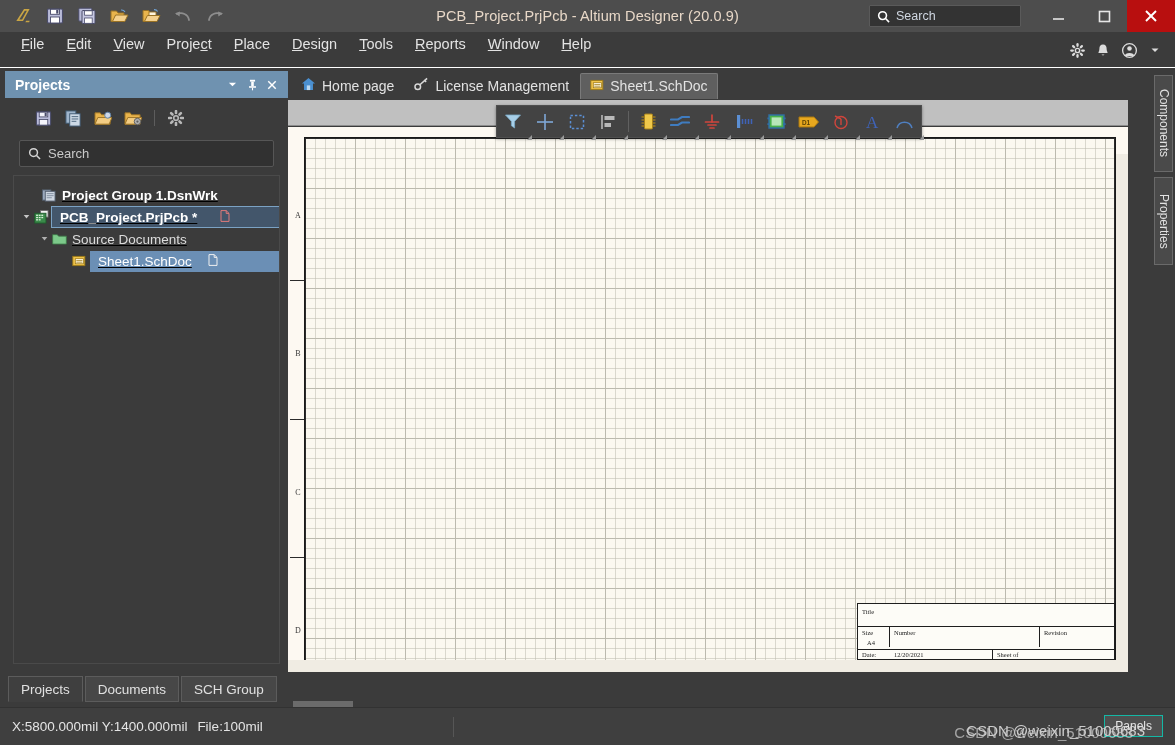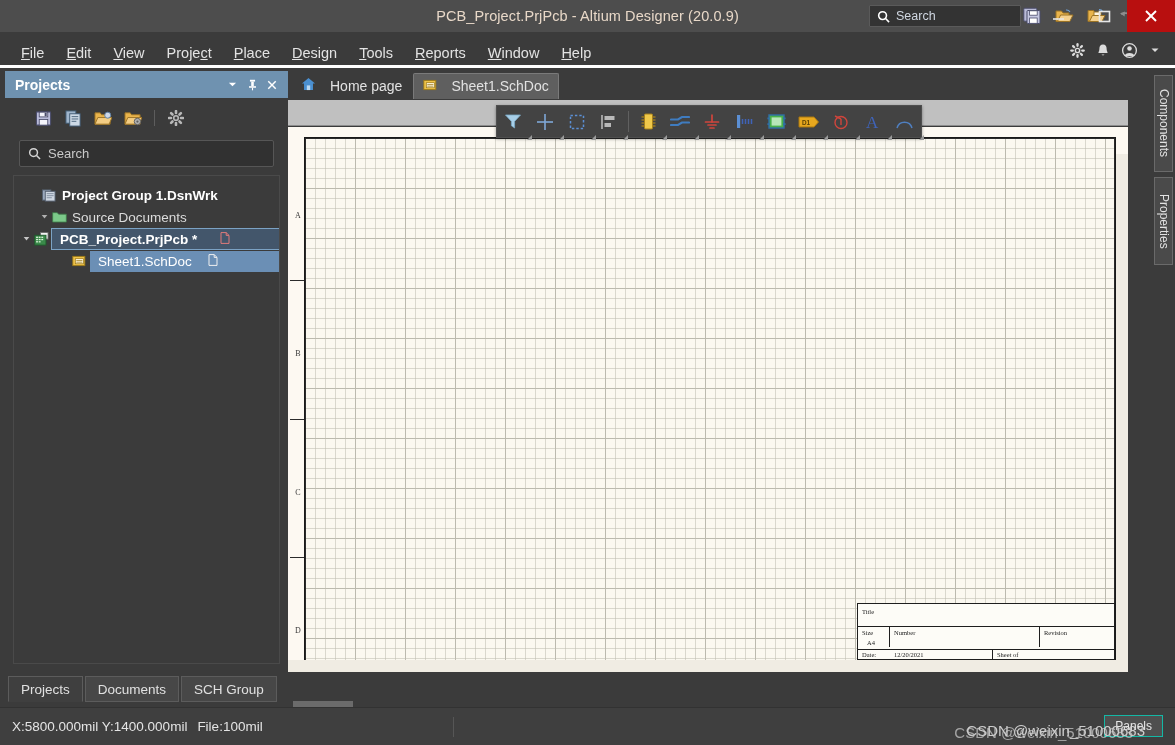--- a/index.html
+++ b/index.html
@@ -5,21 +5,21 @@
   * { box-sizing: border-box; margin:0; padding:0; }
   html,body {
     width:1175px; height:745px; overflow:hidden;
     background:#3b3b3b;
     font-family:"Liberation Sans", sans-serif;
     -webkit-font-smoothing:antialiased;
   }
   
   .titlebar {
     position:absolute; left:0; top:0; width:1175px; height:32px;
-    background:#4d4d4d; display:flex; align-items:center;justify-content:flex-end;
+    background:#4d4d4d; display:flex; align-items:center;
   }
   .tb-icons { display:flex; align-items:center; padding-left:8px; gap:2px; }
   .tb-btn {
     width:30px; height:28px; display:flex; align-items:center; justify-content:center;
     border-radius:2px;
   }
   .tb-title {
     position:absolute; left:0; right:0; text-align:center;
     color:#e8d8c8; font-size:14.5px; letter-spacing:.1px; pointer-events:none;
   }
@@ -31,22 +31,22 @@
   }
   .tb-search span.lbl { color:#cfd6e0; font-size:12.5px; }
   .win-btn {
     width:46px; height:32px; display:flex; align-items:center; justify-content:center;
     color:#e6e6e6;
   }
   .win-close { background:#b80f0f; width:48px; }
   
   .menubar {
     position:absolute; left:0; top:32px; width:1175px; height:36px;
-    background:#3b3b3b; display:flex; align-items:flex-end; padding-left:10px;
-    border-bottom:3px solid #ffffff;
+    background:#3b3b3b; display:flex; align-items:flex-start; padding-left:10px;
+    border-bottom:1px solid #ffffff;
   }
   .menu-item {
     padding:4px 11px; color:#e3e3e3; font-size:14.5px; border-radius:2px;
   }
   .menu-item u { text-decoration:underline; }
   .menu-right { position:absolute; right:8px; top:0; height:36px; display:flex; align-items:center; gap:2px; }
   .menu-ic { width:24px; height:24px; display:flex; align-items:center; justify-content:center; }
   
   .panel {
     position:absolute; left:5px; top:71px; width:283px; height:601px;
@@ -67,41 +67,41 @@
   .search-wrap { padding:2px 14px 8px 14px; }
   .search-box {
     height:27px; background:#313131; border:1px solid #565656;
     display:flex; align-items:center; gap:7px; padding:0 8px; border-radius:2px;
   }
   .search-box .lbl { color:#c9c9c9; font-size:13px; }
   .tree {
     flex:1; margin:0 8px 8px 8px; border:1px solid #4a4a4a; background:#3b3b3b;
     padding:8px 0 0 0; overflow:hidden;
   }
-  .trow { height:22px; display:flex; align-items:center; font-size:13.5px; position:relative; }
+  .trow { height:22px; display:flex; align-items:center; font-size:13.5px; position:relative;text-decoration:underline; }
   .trow .caret { width:12px; text-align:center; color:#bdbdbd; font-size:7px; }
   .trow .tico { width:18px; display:flex; align-items:center; justify-content:center; }
   .trow .tlbl { color:#dcdcdc; padding-left:4px; white-space:nowrap; }
   .bold { font-weight:bold; color:#ffffff !important; }
   .sel-outline { outline:1px solid #7ba2c4; background:#43566b; }
   .sel-fill { background:#6b8fb5; }
   
   .panel-tabs { position:absolute; left:8px; top:676px; display:flex; gap:2px; }
   .ptab {
     height:26px; padding:0 12px; background:#474747; border:1px solid #5c5c5c;
     color:#e0e0e0; font-size:13.5px; display:flex; align-items:center;
   }
   .ptab.active { background:#3f3f3f; border-bottom-color:#3f3f3f; }
   
   .doctabs {
     position:absolute; left:288px; top:71px; width:887px; height:29px;
     background:#3b3b3b; display:flex; align-items:center; padding-left:4px; gap:2px;
   }
   .dtab {
-    height:26px; padding:0 9px; display:flex; align-items:center; gap:14px;
+    height:26px; padding:0 9px; display:flex; align-items:center; gap:6px;
     color:#e2e2e2; font-size:14px; border-radius:2px 2px 0 0;
   }
   .dtab.active { background:#5f5f5f; border:1px solid #7a7a7a; border-bottom:none; }
   
   .editor {
     position:absolute; left:288px; top:100px; width:887px; height:572px;
     background:#3b3b3b; overflow:hidden;
   }
   .hruler {
     position:absolute; left:0; top:0; width:840px; height:26px;
@@ -416,34 +416,20 @@
             <rect x="0.5" y="1" width="9" height="11" fill="#9aa8bc" stroke="#556070" stroke-width="1"></rect>
             <rect x="3.5" y="2.5" width="10.5" height="10.5" fill="#cfd7e2" stroke="#556070" stroke-width="1"></rect>
             <g stroke="#6b7a8c" stroke-width=".8">
               <line x1="5" y1="5" x2="12.5" y2="5"></line>
               <line x1="5" y1="7.2" x2="12.5" y2="7.2"></line>
               <line x1="5" y1="9.4" x2="10.5" y2="9.4"></line>
             </g>
           </svg>
       </span>
       <span class="tlbl bold">Project Group 1.DsnWrk</span>
-    </div>
-
-    <div class="trow" style="padding-left:24px;">
-      <span class="caret">
-        <svg width="7" height="7" viewBox="0 0 8 8">
-            <path d="M0.8 2.2 L7.2 2.2 L4 6.4 Z" fill="#b0b0b0"></path>
-          </svg>
-      </span>
-      <span class="tico">
-        <svg width="15" height="12" viewBox="0 0 16 13">
-            <path d="M0.6 12 V1.8 h5 l1.4 1.6 H15.4 V12 Z" fill="#7cc98a" stroke="#3e7a49" stroke-width=".9"></path>
-          </svg>
-      </span>
-      <span class="tlbl">Source Documents</span>
     </div>
 
     <div class="trow" style="padding-left:6px;">
       <span class="caret">
         <svg width="7" height="7" viewBox="0 0 8 8">
             <path d="M0.8 2.2 L7.2 2.2 L4 6.4 Z" fill="#c5c5c5"></path>
           </svg>
       </span>
       <span class="tico">
         <svg width="15" height="14" viewBox="0 0 16 15">
@@ -465,20 +451,34 @@
         <span class="tlbl bold">PCB_Project.PrjPcb *</span>
         <span style="position:absolute;left:168px;">
           <svg width="10" height="12" viewBox="0 0 10 12">
               <path d="M1 0.6 H6.2 L9 3.4 V11.4 H1 Z" fill="none" stroke="#e07a7a" stroke-width="1"></path>
               <path d="M6.2 0.6 V3.4 H9" fill="none" stroke="#e07a7a" stroke-width="1"></path>
             </svg>
         </span>
       </span>
     </div>
 
+    <div class="trow" style="padding-left:24px;">
+      <span class="caret">
+        <svg width="7" height="7" viewBox="0 0 8 8">
+            <path d="M0.8 2.2 L7.2 2.2 L4 6.4 Z" fill="#b0b0b0"></path>
+          </svg>
+      </span>
+      <span class="tico">
+        <svg width="15" height="12" viewBox="0 0 16 13">
+            <path d="M0.6 12 V1.8 h5 l1.4 1.6 H15.4 V12 Z" fill="#7cc98a" stroke="#3e7a49" stroke-width=".9"></path>
+          </svg>
+      </span>
+      <span class="tlbl">Source Documents</span>
+    </div>
+
     <div class="trow" style="padding-left:56px;">
       <span class="tico">
         <svg width="14" height="12" viewBox="0 0 15 13">
             <rect x="0.8" y="1.5" width="13" height="10" fill="#f0c44a" stroke="#9d7a18" stroke-width="1"></rect>
             <rect x="3.5" y="4" width="9" height="5.5" fill="#fdf6e0" stroke="#9d7a18" stroke-width=".8"></rect>
             <g stroke="#9d7a18" stroke-width=".8">
               <line x1="4.6" y1="6" x2="11.2" y2="6"></line>
               <line x1="4.6" y1="7.8" x2="11.2" y2="7.8"></line>
             </g>
           </svg>
@@ -505,20 +505,30 @@
 <div class="doctabs">
   <div class="dtab">
     <span>
       <svg width="15" height="14" viewBox="0 0 16 15">
           <path d="M8 1 L15 7 H12.8 V14 H3.2 V7 H1 Z" fill="#4a8fd0"></path>
           <rect x="6.2" y="9" width="3.6" height="5" fill="#bcd9f2"></rect>
         </svg>
     </span>
     <span>Home page</span>
   </div>
+  <div class="dtab">
+    <span>
+      <svg width="15" height="14" viewBox="0 0 16 15">
+          <circle cx="4" cy="10.5" r="3" fill="none" stroke="#d8d8d8" stroke-width="1.6"></circle>
+          <line x1="6" y1="8.6" x2="14" y2="1.5" stroke="#d8d8d8" stroke-width="1.6"></line>
+          <line x1="11" y1="3.4" x2="13" y2="5.2" stroke="#d8d8d8" stroke-width="1.6"></line>
+        </svg>
+    </span>
+    <span>License Management</span>
+  </div>
   <div class="dtab active">
     <span>
       <svg width="14" height="12" viewBox="0 0 15 13">
           <rect x="0.8" y="1.5" width="13" height="10" fill="#f0c44a" stroke="#9d7a18" stroke-width="1"></rect>
           <rect x="3.5" y="4" width="9" height="5.5" fill="#fdf6e0" stroke="#9d7a18" stroke-width=".8"></rect>
           <g stroke="#9d7a18" stroke-width=".8">
             <line x1="4.6" y1="6" x2="11.2" y2="6"></line>
             <line x1="4.6" y1="7.8" x2="11.2" y2="7.8"></line>
           </g>
         </svg>

